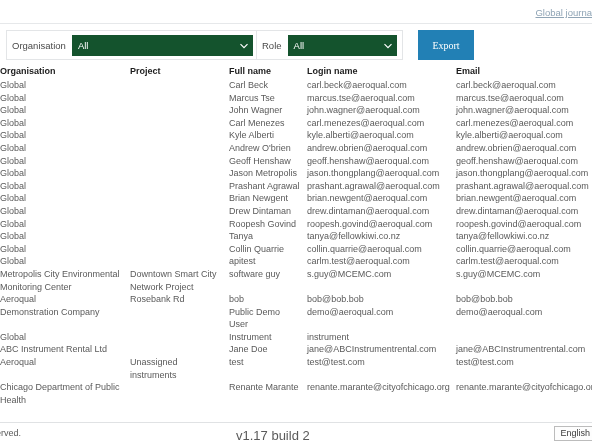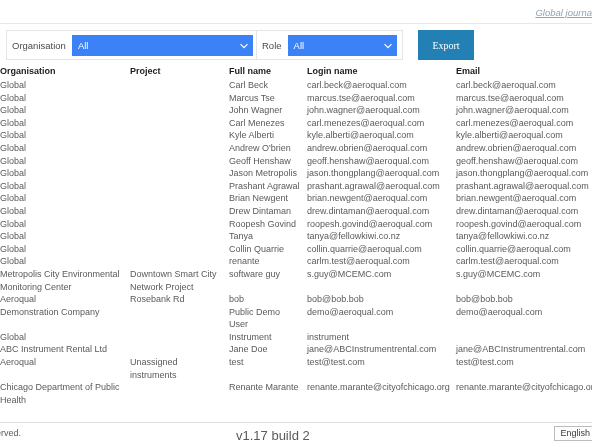--- a/index.html
+++ b/index.html
@@ -24,21 +24,20 @@
     border-bottom: 1px solid #e6e8ea;
     box-sizing: border-box;
   }
   .topbar-link {
     position: absolute;
     right: 0px;
     top: 7px;
     font-size: 9.5px;
     color: #8fa4b5;
     white-space: nowrap;
-    font-style: italic;
   }
 
   
   .filterbar {
     position: relative;
     height: 42px;
     padding: 0;
   }
   .filter-group {
     position: absolute;
@@ -57,21 +56,21 @@
   .filter-label {
     font-size: 9.5px;
     color: #4a4a4a;
     margin-right: 6px;
     white-space: nowrap;
   }
   .select-box {
     position: relative;
     flex: 1;
     height: 21px;
-    background: #3b82f6;
+    background: #14532d;
     color: #ffffff;
     font-size: 9.5px;
     display: flex;
     align-items: center;
     padding-left: 6px;
     box-sizing: border-box;
     cursor: pointer;
   }
   .select-box .chev {
     position: absolute;
@@ -318,21 +317,21 @@
         <tr>
           <td class="c-org">Global</td>
           <td class="c-proj"></td>
           <td class="c-name">Collin Quarrie</td>
           <td class="c-login">collin.quarrie@aeroqual.com</td>
           <td class="c-email">collin.quarrie@aeroqual.com</td>
         </tr>
         <tr>
           <td class="c-org">Global</td>
           <td class="c-proj"></td>
-          <td class="c-name">renante</td>
+          <td class="c-name">apitest</td>
           <td class="c-login">carlm.test@aeroqual.com</td>
           <td class="c-email">carlm.test@aeroqual.com</td>
         </tr>
         <tr>
           <td class="c-org">Metropolis City Environmental Monitoring Center</td>
           <td class="c-proj">Downtown Smart City Network Project</td>
           <td class="c-name">software guy</td>
           <td class="c-login">s.guy@MCEMC.com</td>
           <td class="c-email">s.guy@MCEMC.com</td>
         </tr>

